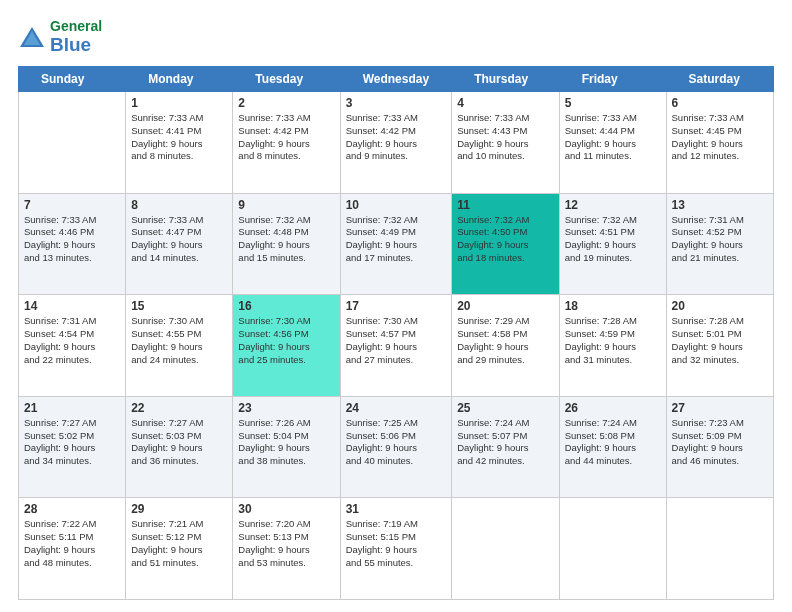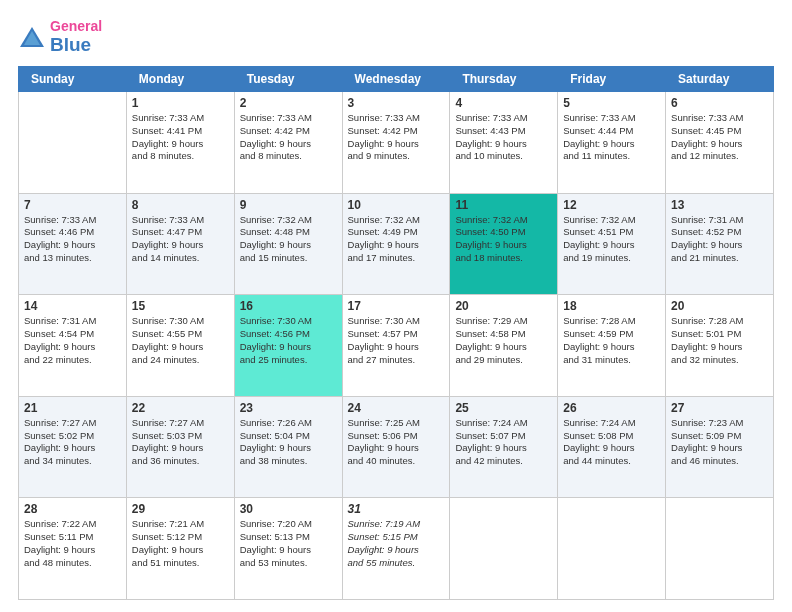--- a/index.html
+++ b/index.html
@@ -48,21 +48,21 @@
     .calendar {
       width: 100%;
       border-collapse: collapse;
       flex: 1;
     }
     .calendar th {
       background-color: #3a7bbf;
       color: #fff;
       font-size: 12px;
       font-weight: bold;
-      padding: 5px 12px;
+      padding: 5px 22px;
       text-align: left;
       border: 1px solid #3a7bbf;
     }
     .calendar td {
       border: 1px solid #ccc;
       vertical-align: top;
       padding: 4px 5px;
       width: calc(100% / 7);
       background: #fff;
     }
@@ -92,21 +92,21 @@
 <body>
 
 <div class="page">
   <div class="header">
     <div class="logo">
       <svg class="logo-icon" viewBox="0 0 28 24" xmlns="http://www.w3.org/2000/svg">
         <polygon points="14,2 26,22 2,22" fill="#3a7bbf"></polygon>
         <polygon points="14,6 22,20 6,20" fill="#5a9fd4"></polygon>
       </svg>
       <div>
-        <div style="font-size:14px;font-weight:bold;color:#ec4899;line-height:1.15;">General</div>
+        <div style="font-size:14px;font-weight:bold;color:#15803d;line-height:1.15;">General</div>
         <div style="font-size:19px;font-weight:bold;color:#3a7bbf;line-height:1.15;">Blue</div>
       </div>
     </div>
     <div class="title-block">
       <div class="month-title"></div>
       <div class="location"></div>
     </div>
   </div>
 
   <table class="calendar">
@@ -335,21 +335,21 @@
 Daylight: 9 hours
 and 51 minutes.</div>
           </td>
           <td style="background: rgb(255, 255, 255);">
             <span class="day-number">30</span>
             <div class="day-info" style="white-space: pre-line;">Sunrise: 7:20 AM
 Sunset: 5:13 PM
 Daylight: 9 hours
 and 53 minutes.</div>
           </td>
-          <td style="background: rgb(255, 255, 255); font-style: italic;">
+          <td style="background: rgb(255, 255, 255);">
             <span class="day-number">31</span>
             <div class="day-info" style="white-space: pre-line;">Sunrise: 7:19 AM
 Sunset: 5:15 PM
 Daylight: 9 hours
 and 55 minutes.</div>
           </td>
           <td class="empty-cell"></td>
           <td class="empty-cell"></td>
           <td class="empty-cell"></td>
         </tr>

